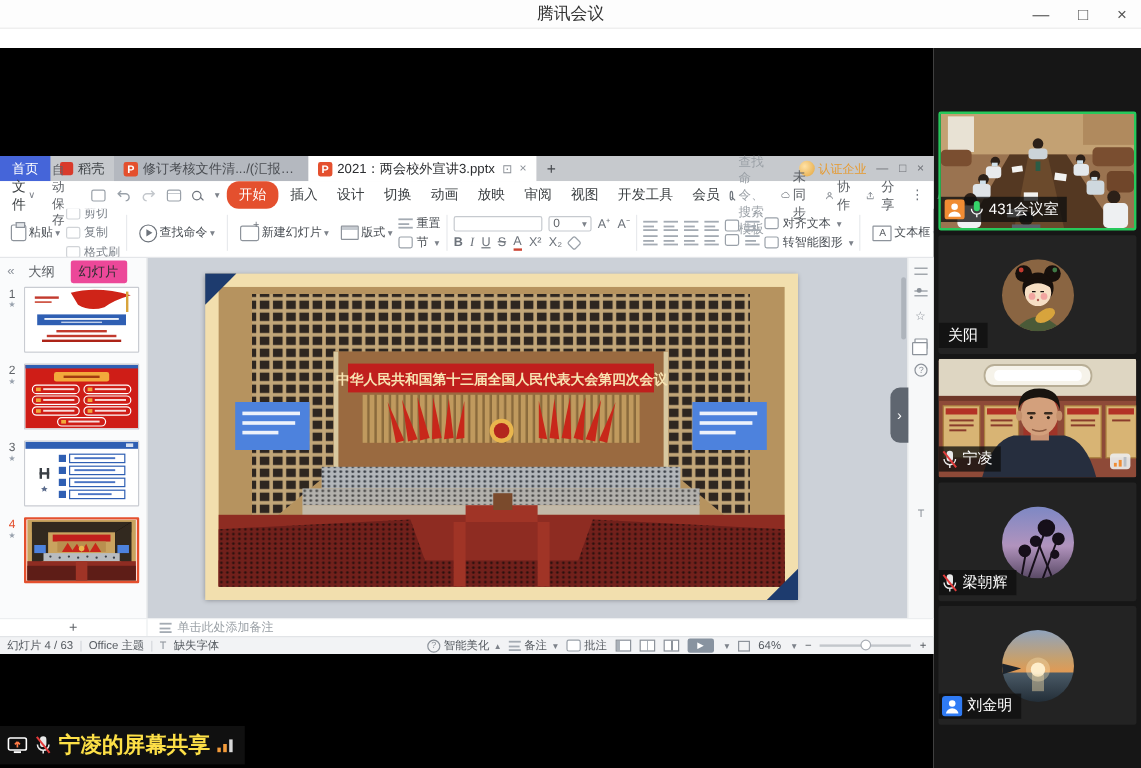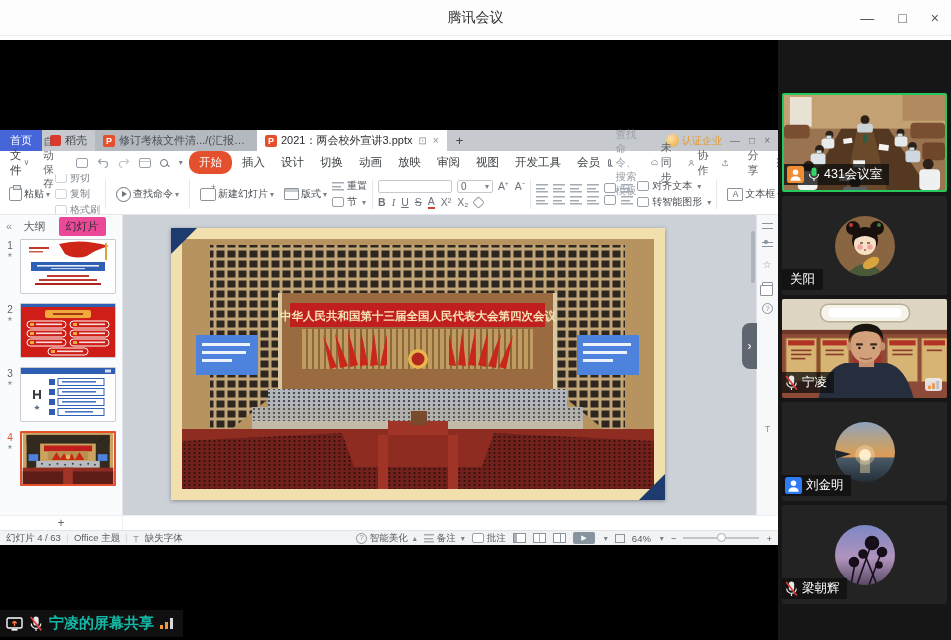--- a/index.html
+++ b/index.html
@@ -1,21 +1,21 @@
 <!DOCTYPE html>
 <html><head>
 <meta charset="utf-8">
 <style>
   *{margin:0;padding:0;box-sizing:border-box}
   html,body{width:951px;height:640px;overflow:hidden}
   body{font-family:"Liberation Sans",sans-serif;background:#000;-webkit-font-smoothing:antialiased}
   .app{position:relative;width:951px;height:640px;background:#fff}
 
   
-  .titlebar{height:36px;background:#fdfdfd;border-bottom:1px solid #ececec;display:flex;align-items:center;justify-content:center;position:relative}
+  .titlebar{height:24px;background:#fdfdfd;border-bottom:1px solid #ececec;display:flex;align-items:center;justify-content:center;position:relative}
   .titlebar .title{font-size:14px;color:#333}
   .winctl{position:absolute;right:12px;top:0;height:100%;display:flex;align-items:center;gap:24px;color:#555;font-size:14px}
   .winctl span{cursor:default}
 
   
   .main{position:absolute;top:40px;left:0;right:0;bottom:0;display:flex}
   .share{width:778px;position:relative;background:#000;flex:none}
   .sidebar{flex:1;background:#161616;padding:53px 4px 0 4px}
 
   
@@ -132,21 +132,21 @@
   .vw.v1{background:linear-gradient(90deg,#aab1b9 0 3px,#fff 3px)}
   .vw.v2{background:linear-gradient(90deg,#fff 0 5px,#aab1b9 5px 6px,#fff 6px),linear-gradient(#fff 0 4px,#aab1b9 4px 5px,#fff 5px)}
   .vw.v3{background:linear-gradient(90deg,#fff 0 5.5px,#8d939b 5.5px 7px,#fff 7px)}
   .sb-play{width:22px;height:12px;background:#8893a0;border-radius:2px;color:#fff;display:flex;align-items:center;justify-content:center;font-size:7px}
   .sl-line{width:76px;height:2px;background:#c3c7cc;position:relative}
   .sl-knob{position:absolute;left:34px;top:-4px;width:9px;height:9px;border-radius:50%;background:#fff;border:1px solid #a8adb4}
   .fitbox{width:10px;height:9px;border:1px solid #8d939b;position:relative}
 
   
   .share-overlay{position:absolute;left:0;bottom:3px;background:#101010;display:flex;align-items:center;gap:6px;padding:4px 10px 4px 6px;z-index:5}
-  .share-overlay .txt{color:#14b8a6;font-size:15px;font-weight:bold}
+  .share-overlay .txt{color:#fde047;font-size:18px;font-weight:bold}
 
   
   .tile{position:relative;width:165px;height:99px;margin-bottom:4px;background:#232323;border-radius:2px;overflow:hidden}
   .tile.speaking{border:2px solid #27c85b}
   .tile .vid{position:absolute;inset:0;width:100%;height:100%}
   .avatile{display:flex;align-items:center;justify-content:center;height:100%}
   .plabel{position:absolute;left:0;bottom:5px;background:rgba(16,16,16,.78);display:flex;align-items:center;gap:4px;padding:2px 7px 2px 3px;max-width:95%}
   .plabel .nm{color:#fff;font-size:12.5px;white-space:nowrap}
   .sig-chip{position:absolute;right:5px;bottom:7px;background:rgba(235,235,235,.92);border-radius:3px;padding:2px 3px;display:flex;align-items:flex-end}
 </style>
@@ -243,21 +243,21 @@
                 </svg>
               <span>未同步</span>
             </span>
             <span style="display:flex;align-items:center;gap:3px">
               <svg width="10" height="10" viewBox="0 0 10 10">
                   <circle cx="5" cy="3" r="2" fill="none" stroke="#6d737b"></circle>
                   <path d="M1 9.5a4 3.5 0 018 0" fill="none" stroke="#6d737b"></path>
                 </svg>
               <span>协作</span>
             </span>
-            <span style="display:flex;align-items:center;gap:19px">
+            <span style="display:flex;align-items:center;gap:6px">
               <svg width="10" height="10" viewBox="0 0 10 10">
                   <path d="M1 6v3h8V6M5 1v6M5 1 2.5 3.5M5 1l2.5 2.5" fill="none" stroke="#6d737b"></path>
                 </svg>
               <span>分享</span>
             </span>
             <span class="mb-sym">⋮</span>
             <span class="mb-sym">∧</span>
           </div>
         </div>
 
@@ -600,20 +600,24 @@
             <span class="ic-slider"></span>
             <span class="ic-star">☆</span>
             <span class="ic-win"></span>
             <span class="ic-help"></span>
             <span class="ic-T" style="margin-top:96px"></span>
           </div>
         </div>
 
         <div class="bottomrow">
           <div class="add-slide">+</div>
+          <div class="notesbar">
+            <span class="mi" style="width:10px"></span>
+            <span>单击此处添加备注</span>
+          </div>
         </div>
 
         <div class="statusbar">
           <span>幻灯片 4 / 63</span>
           <span class="sb-div"></span>
           <span>Office 主题</span>
           <span class="sb-div"></span>
           <span class="ic-T"></span>
           <span>缺失字体</span>
           <div class="sb-right">
@@ -814,54 +818,20 @@
               <rect x="5" y="4" width="3" height="7" fill="#f08c33"></rect>
               <rect x="10" y="1" width="3" height="10" fill="#b9bec4"></rect>
             </svg>
         </div>
       </div>
 
       <div class="tile">
         <div class="avatile">
           <svg width="60" height="60" viewBox="0 0 60 60">
             <defs>
-              <clipPath id="c4">
-                  <circle cx="30" cy="30" r="30"></circle>
-                </clipPath>
-              <linearGradient id="sun4" x1="0" y1="0" x2="0" y2="1">
-                <stop offset="0" stop-color="#8fa3bd"></stop>
-                  <stop offset=".42" stop-color="#c9a06a"></stop>
-                  <stop offset=".58" stop-color="#e09a55"></stop>
-                  <stop offset=".60" stop-color="#4a5a66"></stop>
-                  <stop offset="1" stop-color="#232e38"></stop>
-              </linearGradient>
-            </defs>
-            <g clip-path="url(#c4)">
-              <rect width="60" height="60" fill="url(#sun4)"></rect>
-              <circle cx="30" cy="33" r="6" fill="#fff6dd" opacity=".95"></circle>
-              <circle cx="30" cy="33" r="10" fill="#ffe9b8" opacity=".35"></circle>
-              <polygon points="0,28 16,32 0,37" fill="#1d242c"></polygon>
-              <rect x="25" y="37" width="10" height="14" fill="#f0d9a8" opacity=".45"></rect>
-            </g>
-          </svg>
-        </div>
-        <div class="plabel">
-          <svg width="17" height="17" viewBox="0 0 18 18">
-              <rect width="18" height="18" rx="3" fill="#2f7bf5"></rect>
-              <circle cx="9" cy="6.6" r="2.9" fill="#fff"></circle>
-              <path d="M3.5 15.5a5.5 4.6 0 0111 0z" fill="#fff"></path>
-            </svg>
-          <span class="nm">刘金明</span>
-        </div>
-      </div>
-
-      <div class="tile">
-        <div class="avatile">
-          <svg width="60" height="60" viewBox="0 0 60 60">
-            <defs>
               <clipPath id="c5">
                   <circle cx="30" cy="30" r="30"></circle>
                 </clipPath>
               <linearGradient id="dusk5" x1="0" y1="0" x2="0" y2="1">
                 <stop offset="0" stop-color="#7d88c4"></stop>
                   <stop offset=".55" stop-color="#b193bd"></stop>
                   <stop offset="1" stop-color="#5a4a66"></stop>
               </linearGradient>
             </defs>
             <g clip-path="url(#c5)">
@@ -884,15 +854,49 @@
           <svg width="13" height="16" viewBox="0 0 12 15">
               <rect x="3.5" y="0.5" width="5" height="8.5" rx="2.5" fill="#e8e8e8"></rect>
               <path d="M1.5 7a4.5 4.5 0 009 0" stroke="#e8e8e8" stroke-width="1.1" fill="none"></path>
               <line x1="6" y1="11.5" x2="6" y2="14" stroke="#e8e8e8" stroke-width="1.1"></line>
               <line x1="1" y1="1" x2="11" y2="13.5" stroke="#e23b3b" stroke-width="1.5"></line>
             </svg>
           <span class="nm">梁朝辉</span>
         </div>
       </div>
 
+      <div class="tile">
+        <div class="avatile">
+          <svg width="60" height="60" viewBox="0 0 60 60">
+            <defs>
+              <clipPath id="c4">
+                  <circle cx="30" cy="30" r="30"></circle>
+                </clipPath>
+              <linearGradient id="sun4" x1="0" y1="0" x2="0" y2="1">
+                <stop offset="0" stop-color="#8fa3bd"></stop>
+                  <stop offset=".42" stop-color="#c9a06a"></stop>
+                  <stop offset=".58" stop-color="#e09a55"></stop>
+                  <stop offset=".60" stop-color="#4a5a66"></stop>
+                  <stop offset="1" stop-color="#232e38"></stop>
+              </linearGradient>
+            </defs>
+            <g clip-path="url(#c4)">
+              <rect width="60" height="60" fill="url(#sun4)"></rect>
+              <circle cx="30" cy="33" r="6" fill="#fff6dd" opacity=".95"></circle>
+              <circle cx="30" cy="33" r="10" fill="#ffe9b8" opacity=".35"></circle>
+              <polygon points="0,28 16,32 0,37" fill="#1d242c"></polygon>
+              <rect x="25" y="37" width="10" height="14" fill="#f0d9a8" opacity=".45"></rect>
+            </g>
+          </svg>
+        </div>
+        <div class="plabel">
+          <svg width="17" height="17" viewBox="0 0 18 18">
+              <rect width="18" height="18" rx="3" fill="#2f7bf5"></rect>
+              <circle cx="9" cy="6.6" r="2.9" fill="#fff"></circle>
+              <path d="M3.5 15.5a5.5 4.6 0 0111 0z" fill="#fff"></path>
+            </svg>
+          <span class="nm">刘金明</span>
+        </div>
+      </div>
+
     </div>
   </div>
 </div>
 
 </body></html>

